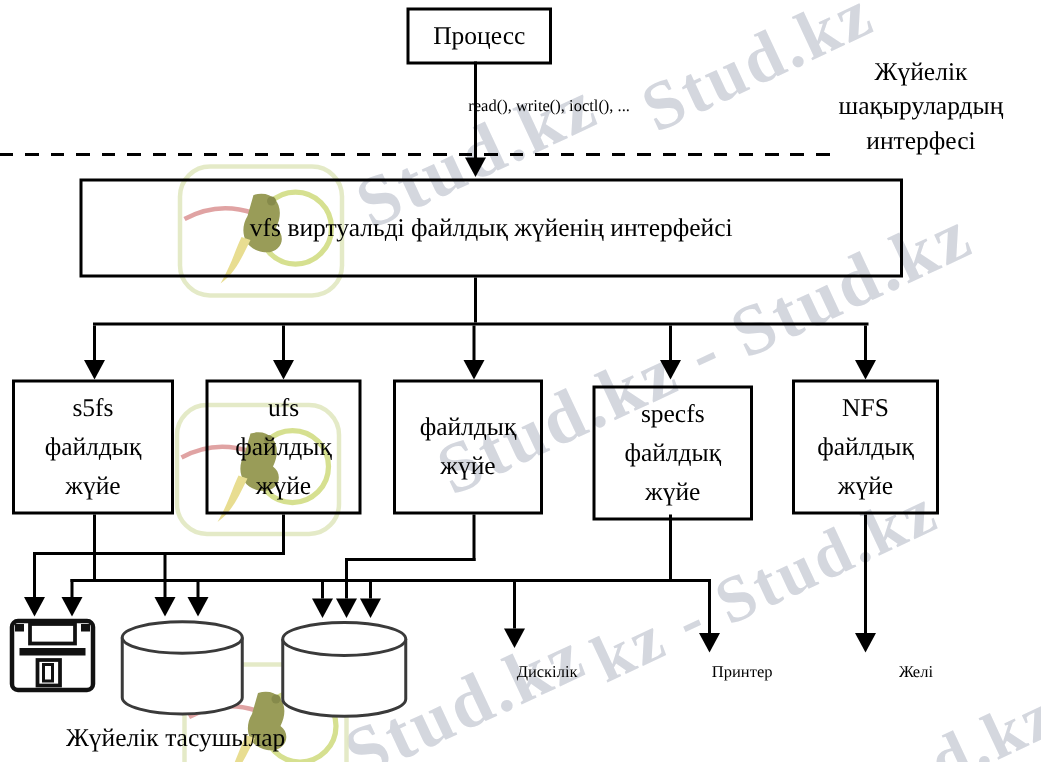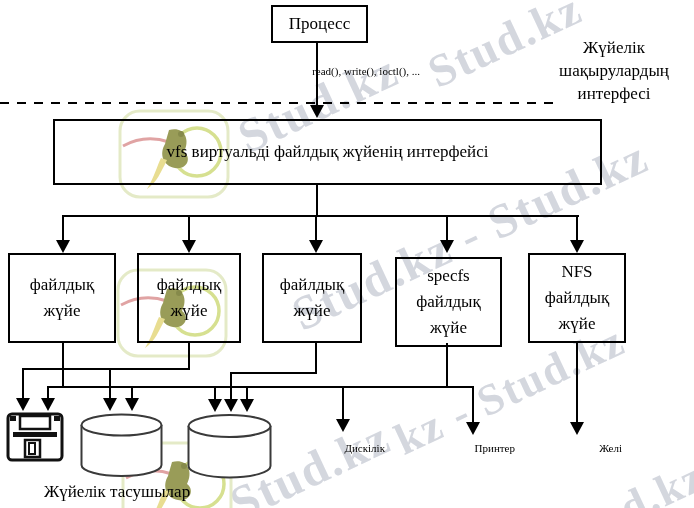--- a/index.html
+++ b/index.html
@@ -100,26 +100,28 @@
     <div class="vl" style="left:446px;top:217px;height:23px"></div>
     <div class="vl" style="left:576px;top:217px;height:23px"></div>
     <div class="ah" style="left:56px;top:240px"></div>
     <div class="ah" style="left:182px;top:240px"></div>
     <div class="ah" style="left:309px;top:240px"></div>
     <div class="ah" style="left:440px;top:240px"></div>
     <div class="ah" style="left:570px;top:240px"></div>
 
     <div class="box" style="left:8px;top:253px;width:104px;height:86px">
       <div>
+        <div>s5fs</div>
         <div>файлдық</div>
         <div>жүйе</div>
       </div>
     </div>
     <div class="box" style="left:137px;top:253px;width:100px;height:86px">
       <div>
+        <div>ufs</div>
         <div>файлдық</div>
         <div>жүйе</div>
       </div>
     </div>
     <div class="box" style="left:262px;top:253px;width:96px;height:86px">
       <div>
         <div>файлдық</div>
         <div>жүйе</div>
       </div>
     </div>

